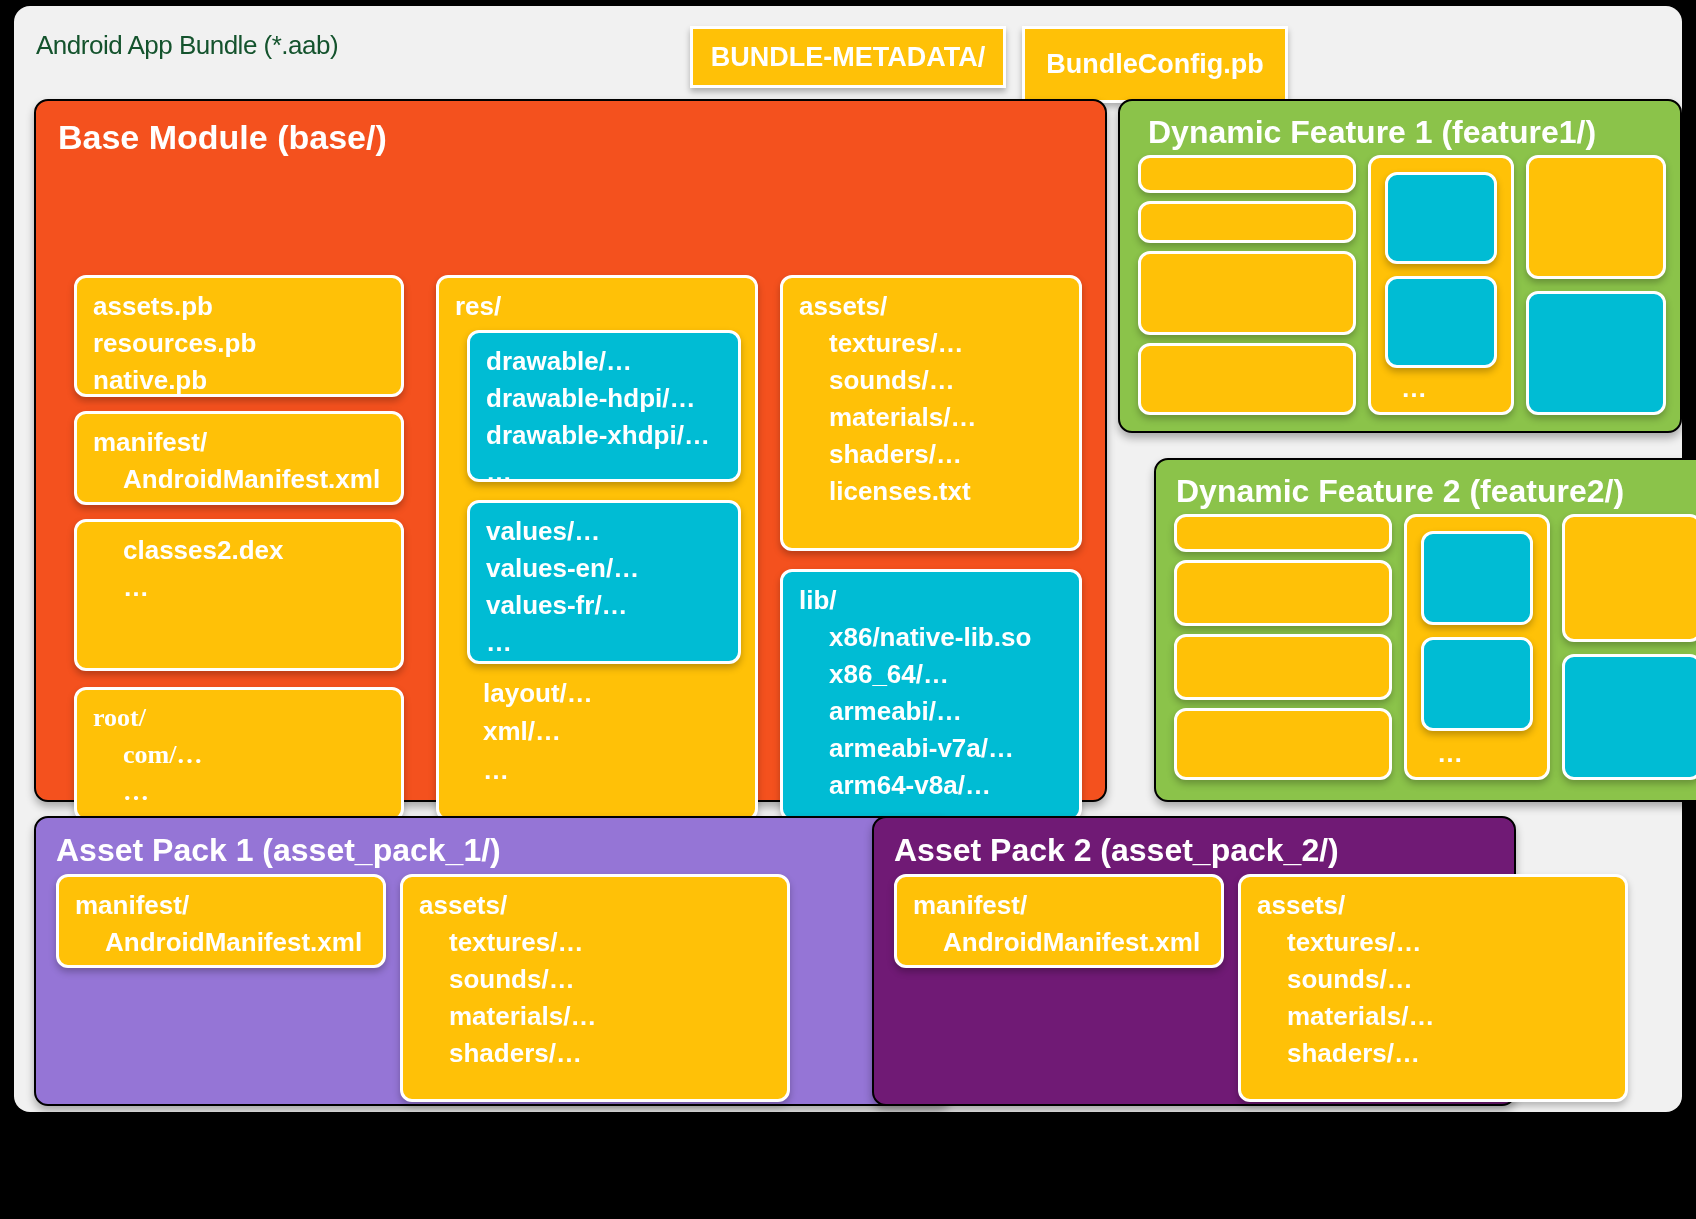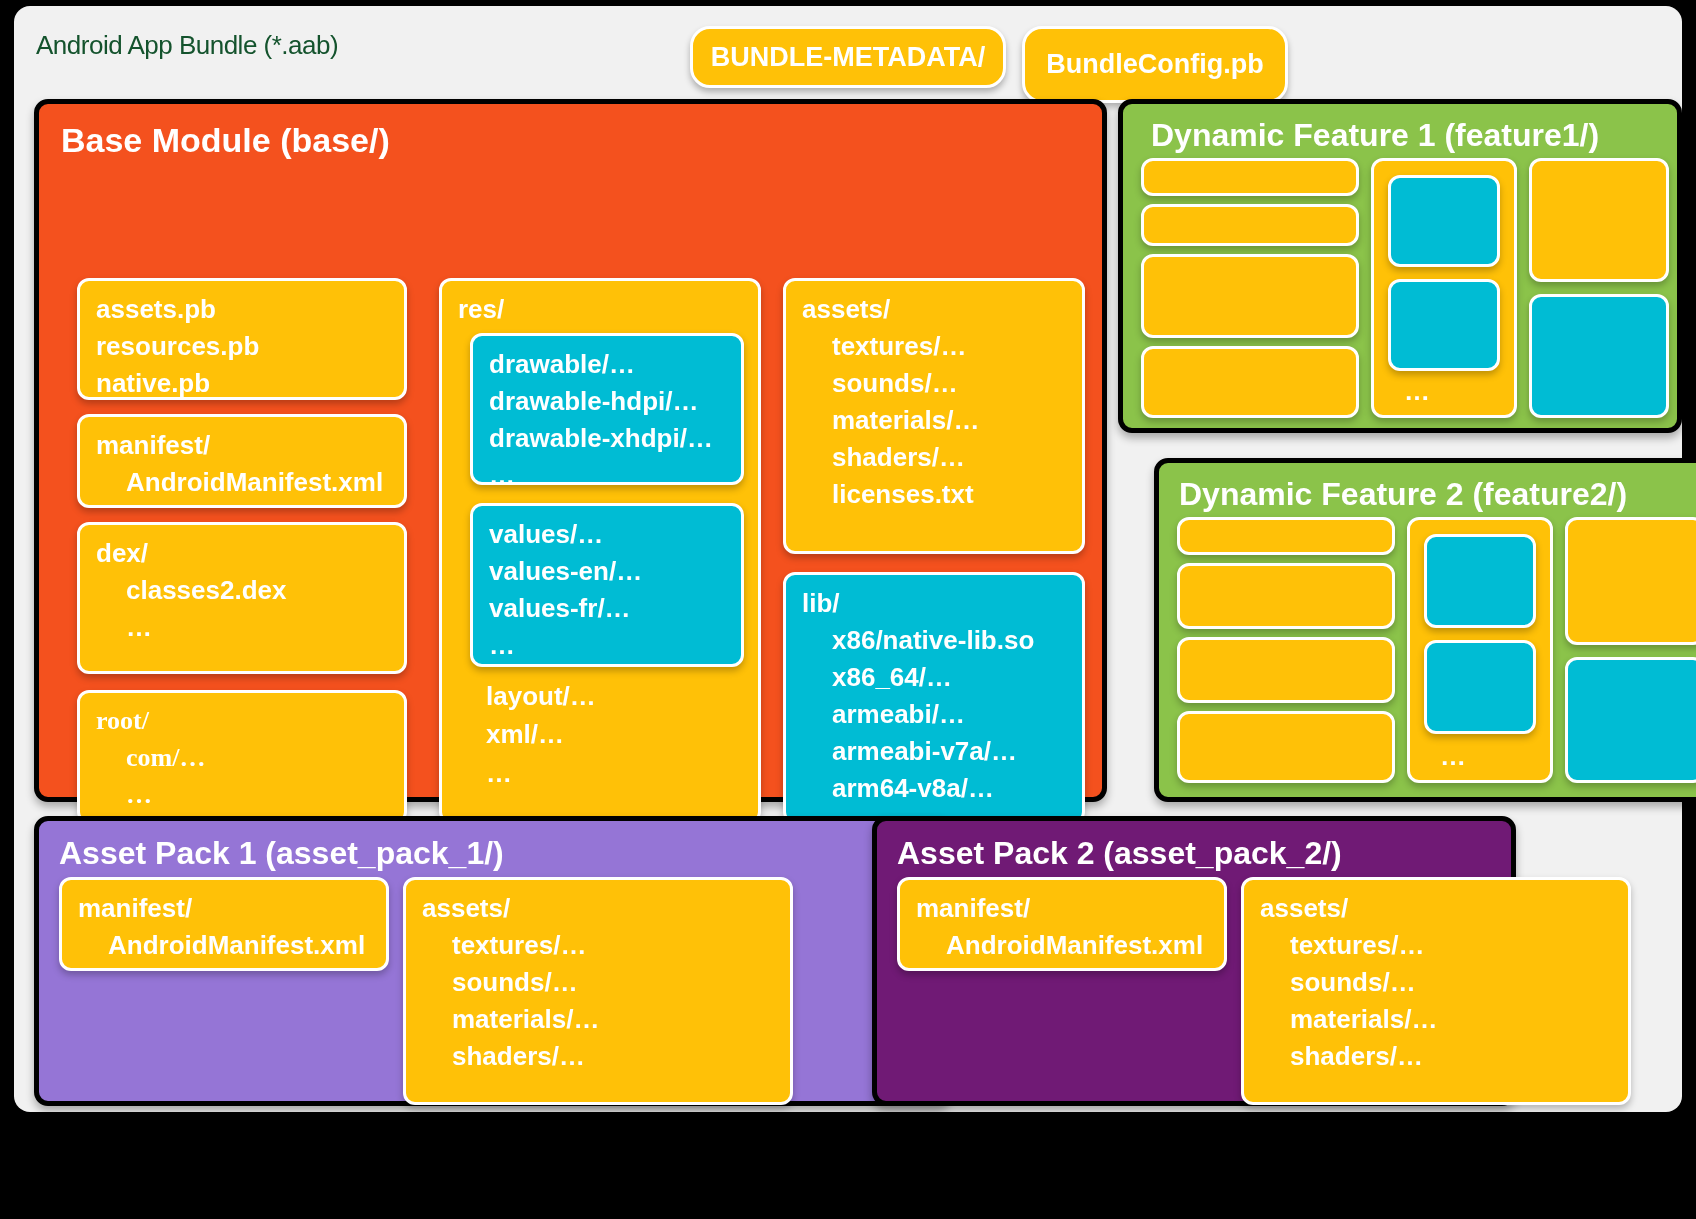--- a/index.html
+++ b/index.html
@@ -44,39 +44,39 @@
     color: #14532d;
     letter-spacing: -0.5px;
     white-space: nowrap;
   }
 
   
   .chip {
     position: absolute;
     background: #ffc107;
     border: 3px solid #ffffff;
-    border-radius: 20px;
+    border-radius: 0;
     box-sizing: border-box;
     color: #ffffff;
     font-size: 27px;
     font-weight: bold;
     display: flex;
     align-items: center;
     justify-content: center;
     box-shadow: 0 4px 6px rgba(0,0,0,0.28);
     white-space: nowrap;
   }
   .chip-meta { left: 676px; top: 20px; width: 316px; height: 62px; }
   .chip-cfg  { left: 1008px; top: 20px; width: 266px; height: 77px; text-align: center; }
 
   
   .panel {
     position: absolute;
     border-radius: 14px;
-    border: 5px solid #000000;
+    border: 2px solid #000000;
     box-sizing: border-box;
     box-shadow: 0 5px 9px rgba(0,0,0,0.30);
   }
   .panel-title {
     position: absolute;
     color: #ffffff;
     font-weight: bold;
     white-space: nowrap;
   }
 
@@ -201,21 +201,20 @@
 
       <div class="box yellow b-manifest">
         <div class="lines">
           <span class="ln">manifest/</span>
           <span class="ln indent">AndroidManifest.xml</span>
         </div>
       </div>
 
       <div class="box yellow b-dex">
         <div class="lines">
-          <span class="ln">dex/</span>
           <span class="ln indent">classes2.dex</span>
           <span class="ln indent">…</span>
         </div>
       </div>
 
       <div class="box yellow b-root">
         <div class="lines">
           <span class="ln">root/</span>
           <span class="ln indent">com/…</span>
           <span class="ln indent">…</span>

